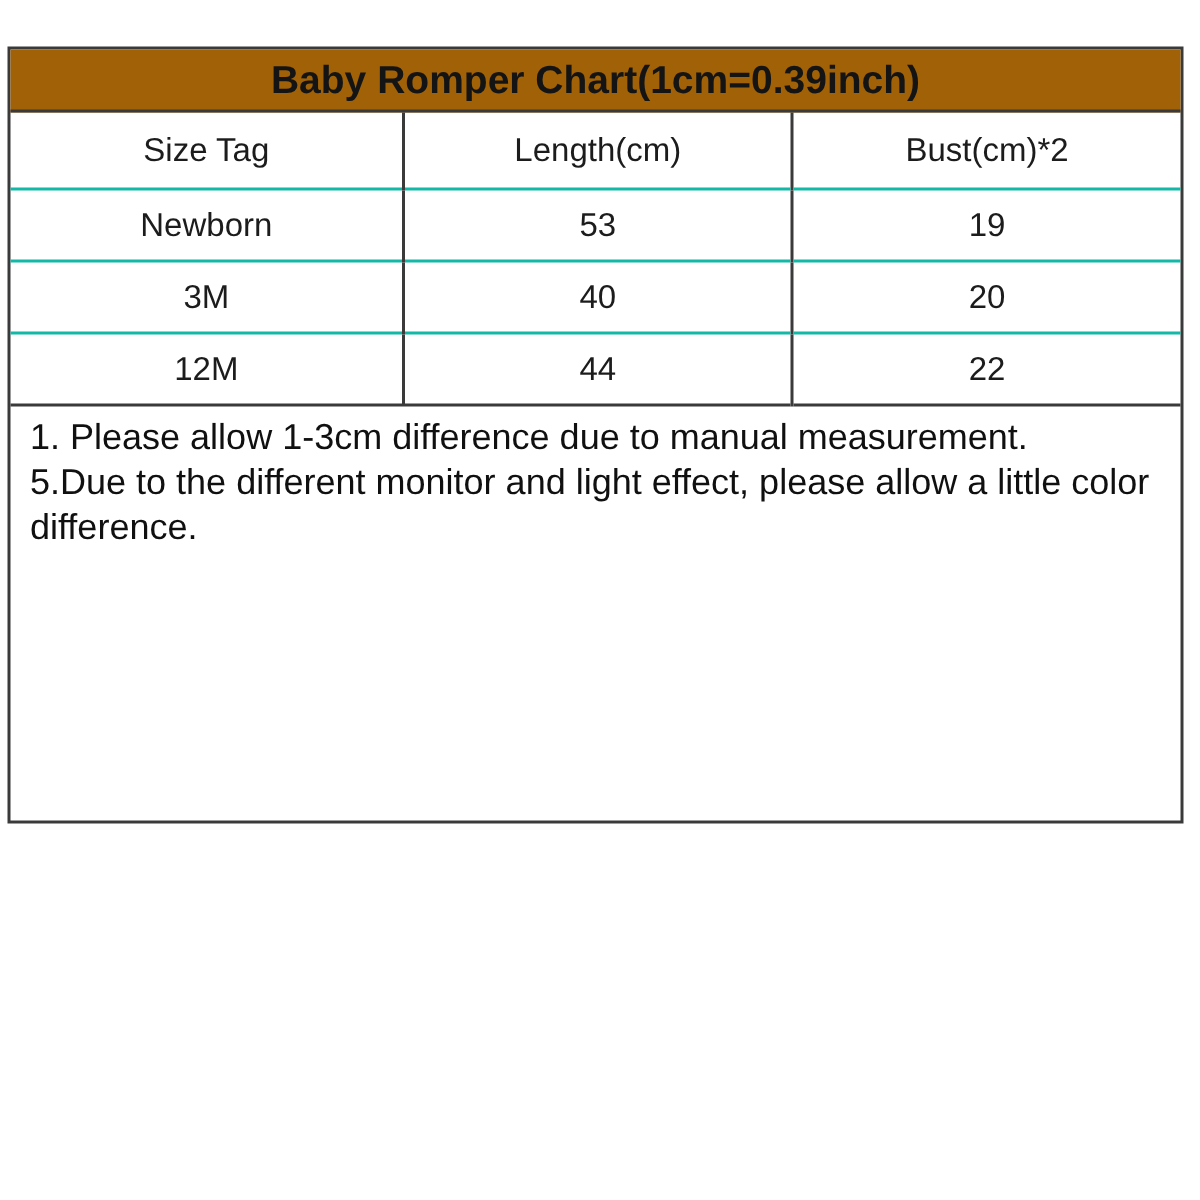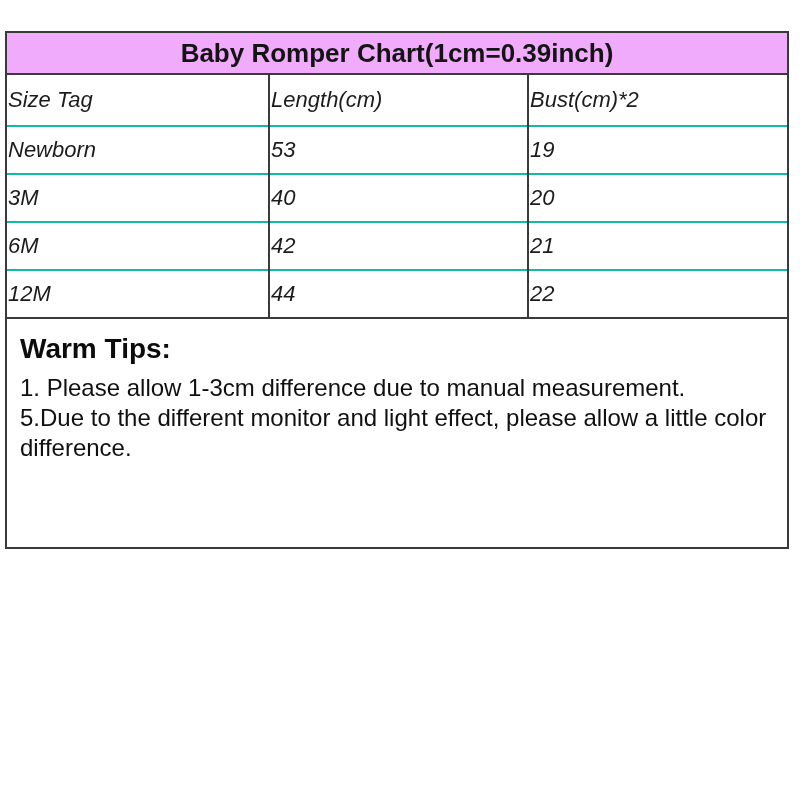--- a/index.html
+++ b/index.html
@@ -1,28 +1,28 @@
 <!DOCTYPE html>
 <html><head>
 <meta charset="utf-8">
 <style>
   html,body{margin:0;padding:0;background:#fff;}
   body{width:800px;height:800px;font-family:"Liberation Sans", sans-serif;}
   .page{position:relative;width:800px;height:800px;background:#fff;overflow:hidden;}
 
   .chart-box{position:absolute;left:5px;top:31px;width:784px;height:518px;
     box-sizing:border-box;border:2px solid #3a3a3a;background:#fff;}
-  .title-bar{height:40px;background:#f0abfc;border-bottom:2px solid #3a3a3a;
+  .title-bar{height:40px;background:#a16207;border-bottom:2px solid #3a3a3a;
     display:flex;align-items:center;justify-content:center;}
   .title-bar span{font-weight:bold;font-size:26px;color:#141414;}
 
   table.size{width:100%;border-collapse:collapse;table-layout:fixed;
     border-bottom:2px solid #3a3a3a;}
-  table.size td{text-align:left;font-size:22px;color:#1c1c1c;vertical-align:middle;
-    border-left:2px solid #3a3a3a;overflow:hidden;white-space:nowrap;font-style:italic;}
+  table.size td{text-align:center;font-size:22px;color:#1c1c1c;vertical-align:middle;
+    border-left:2px solid #3a3a3a;overflow:hidden;white-space:nowrap;}
   table.size td:first-child{border-left:none;}
   table.size tr.head td{height:48px;}
   table.size tr.data td{height:44px;border-top:2px solid #14b8a6;}
 
   .tips{padding:6px 13px 0 13px;}
   .tips-heading{font-weight:bold;font-size:28px;color:#0c0c0c;margin:8px 0 8px 0;}
   .tips p{margin:0;font-size:24px;line-height:30px;color:#101010;}
 
   .diagrams{position:absolute;left:0;top:552px;width:800px;height:248px;}
 </style>
@@ -52,34 +52,28 @@
         <td>Newborn</td>
         <td>53</td>
         <td>19</td>
       </tr>
       <tr class="data">
         <td>3M</td>
         <td>40</td>
         <td>20</td>
       </tr>
       <tr class="data">
-        <td>6M</td>
-        <td>42</td>
-        <td>21</td>
-      </tr>
-      <tr class="data">
         <td>12M</td>
         <td>44</td>
         <td>22</td>
       </tr>
       </tbody>
     </table>
 
     <div class="tips">
-      <div class="tips-heading">Warm Tips:</div>
       <p>1. Please allow 1-3cm difference due to manual measurement.</p>
       <p>5.Due to the different monitor and light effect, please allow a little color difference.</p>
     </div>
   </div>
 
   <div class="diagrams">
 
     
     
 

